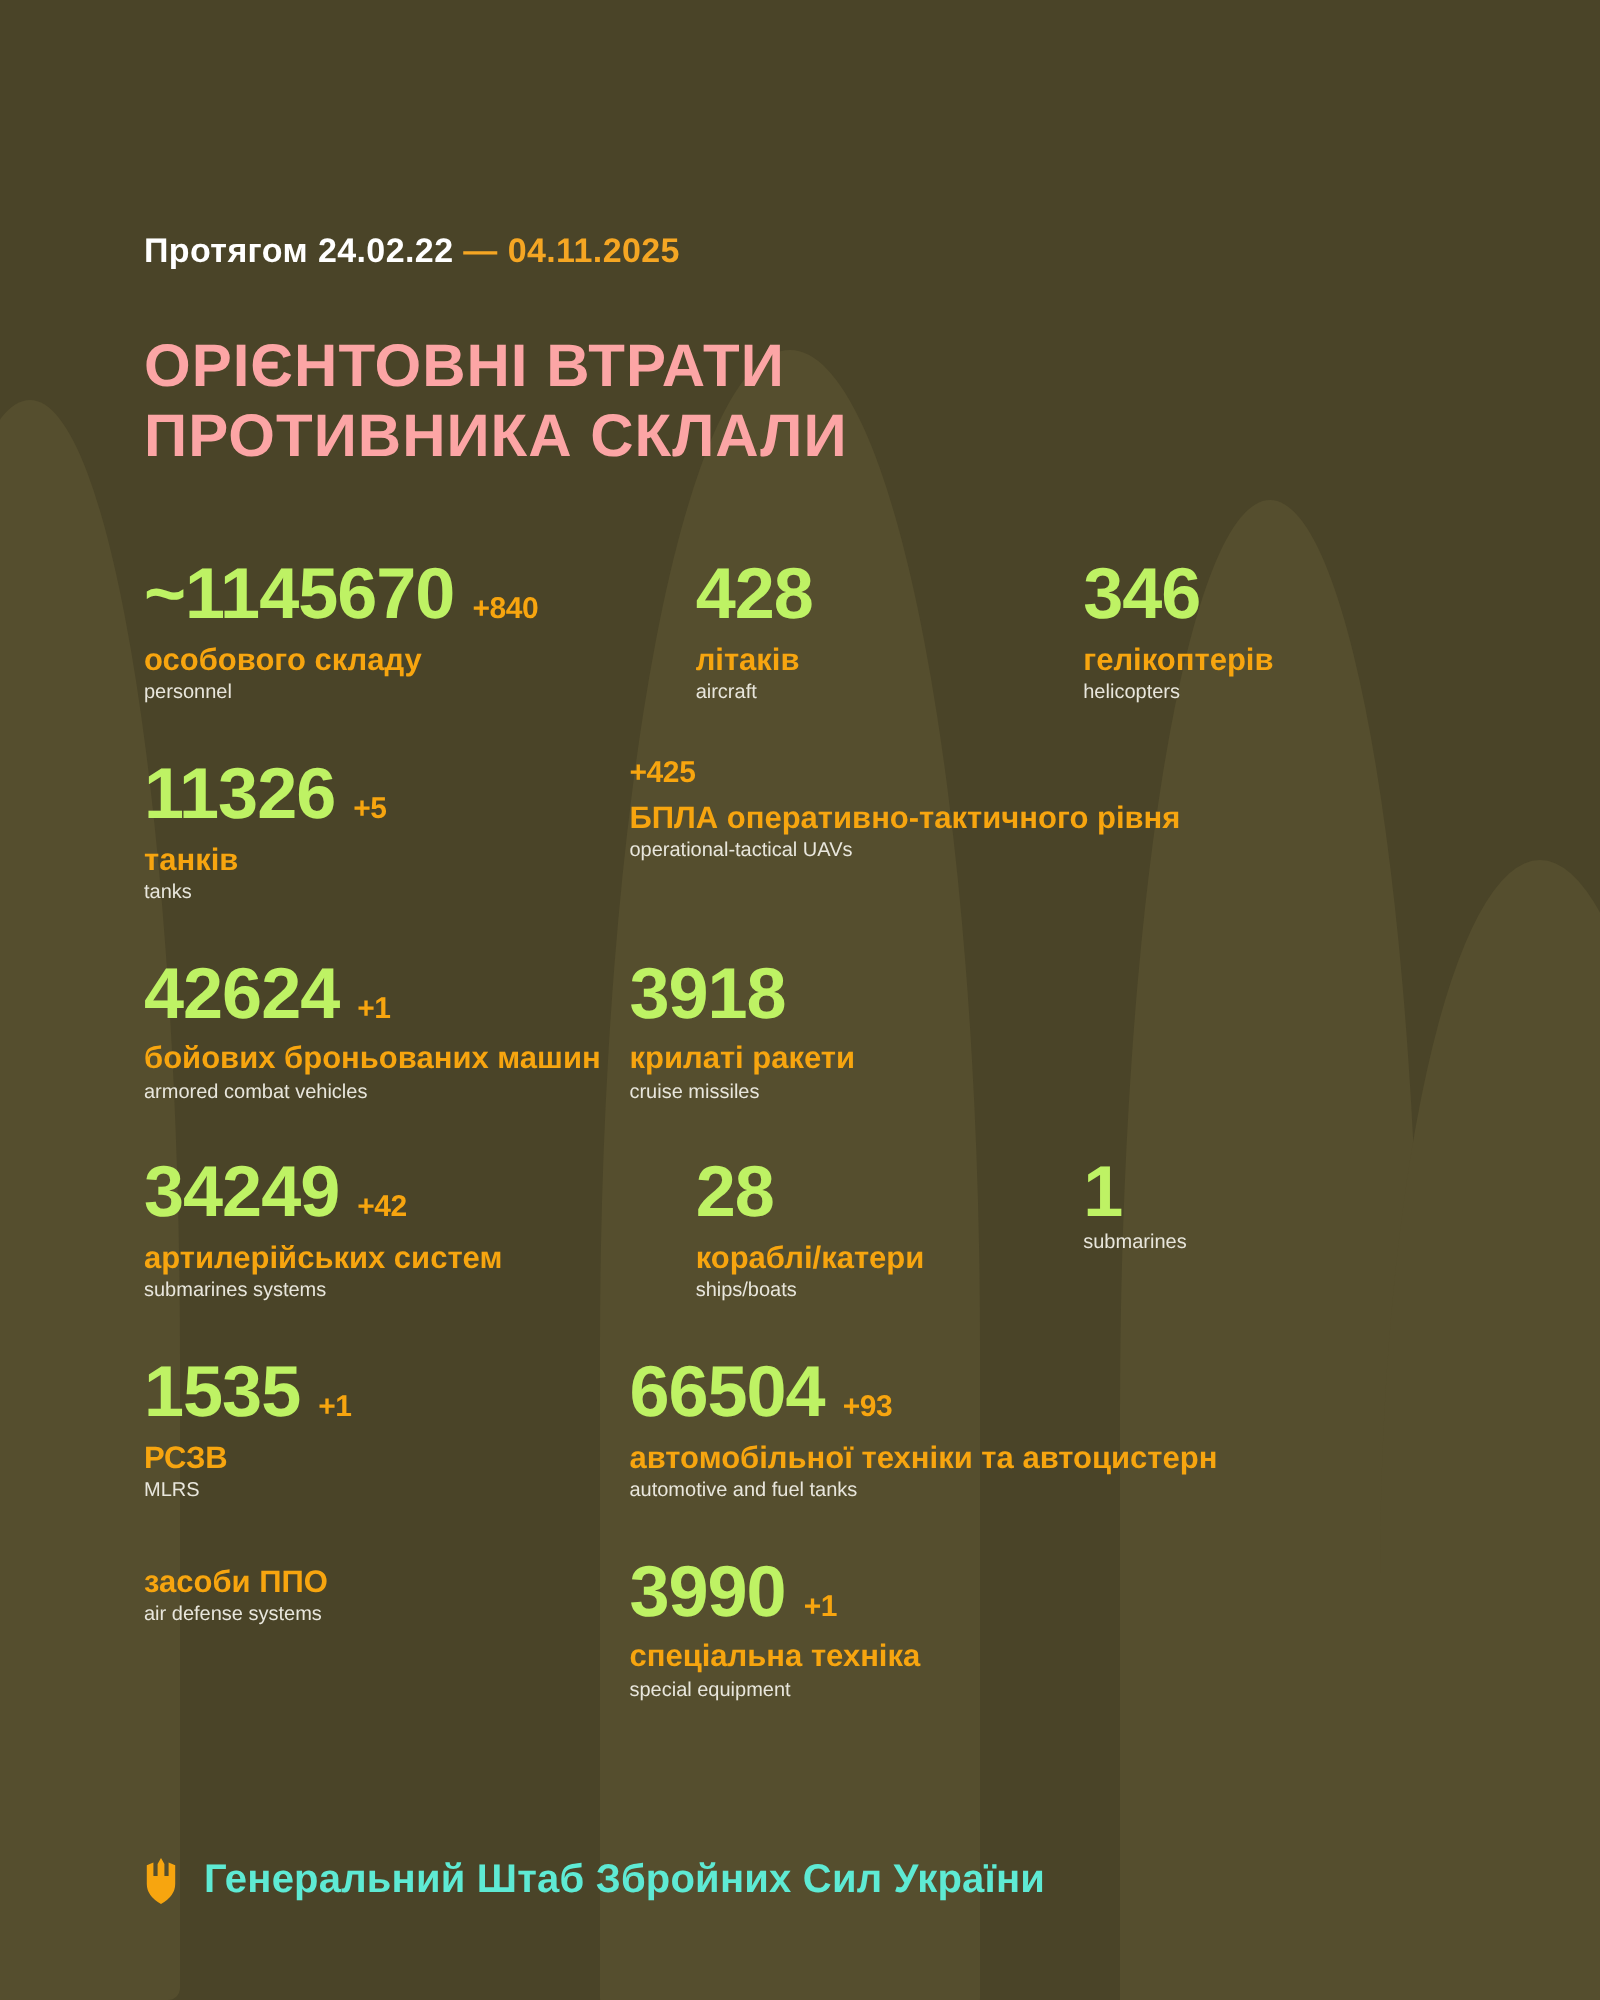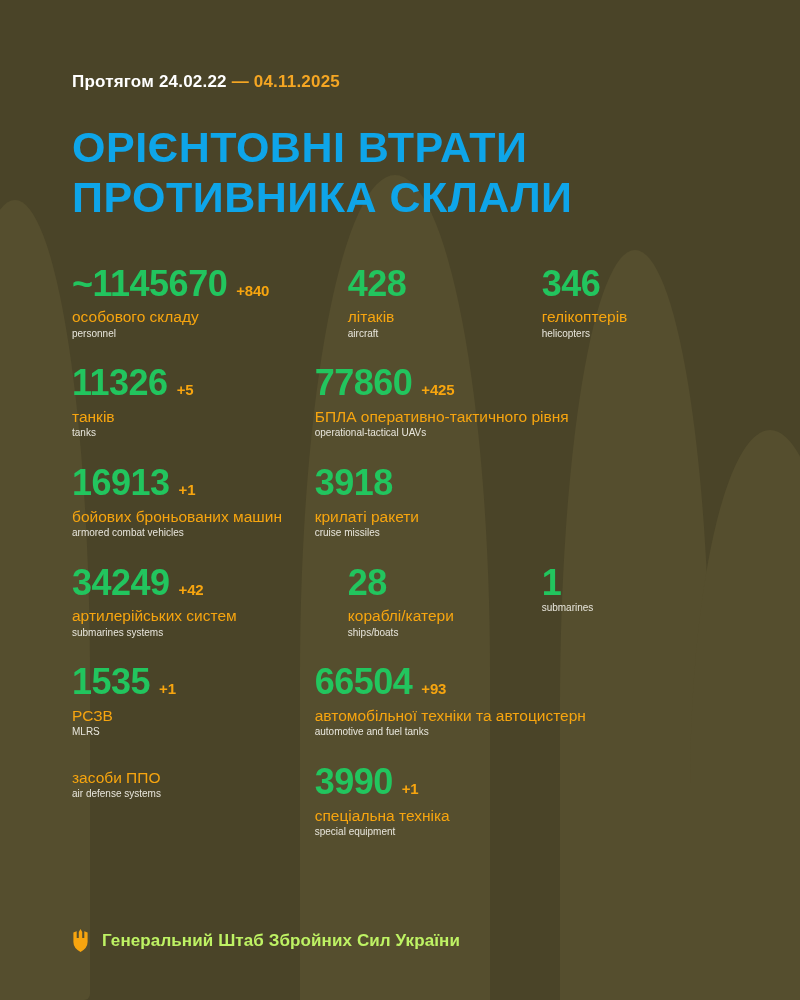--- a/index.html
+++ b/index.html
@@ -30,30 +30,31 @@
   .bg-shape.s4 { left: 690px; top: 430px; width: 160px; height: 600px; }
 
   .content { position: relative; z-index: 2; padding: 0 72px; }
 
   .daterow {
     padding-top: 72px;
     font-size: 17px;
     font-weight: bold;
     color: #ffffff;
     letter-spacing: 0.2px;
+    margin-top: 44px;
   }
   .daterow .accent { color: #f5a623; }
   .daterow .dash { color: #f5a623; }
 
   h1.title {
     margin-top: 30px;
-    font-size: 43px;
+    font-size: 30px;
     line-height: 1.17;
     font-weight: bold;
-    color: #0ea5e9;
+    color: #fca5a5;
     letter-spacing: 0.5px;
     text-transform: uppercase;
   }
 
   .grid {
     margin-top: 42px;
     position: relative;
   }
   .row {
     display: flex;
@@ -67,34 +68,34 @@
 
   .numline {
     display: flex;
     align-items: baseline;
     gap: 9px;
     white-space: nowrap;
   }
   .num {
     font-size: 36px;
     font-weight: bold;
-    color: #22c55e;
+    color: #bef264;
     letter-spacing: -0.5px;
     line-height: 1.05;
   }
   .delta {
     font-size: 15px;
     font-weight: bold;
     color: #f7a50f;
     letter-spacing: -0.2px;
   }
   .lbl-ua {
     margin-top: 5px;
     font-size: 15.5px;
-    font-weight: normal;
+    font-weight: bold;
     color: #f7a50f;
     line-height: 1.25;
   }
   .lbl-en {
     margin-top: 1px;
     font-size: 10px;
     color: #e8e6dc;
     line-height: 1.25;
   }
 
@@ -107,23 +108,23 @@
     gap: 13px;
     z-index: 3;
   }
   .footer .emblem {
     width: 17px;
     height: 23px;
     position: relative;
   }
   .footer .emblem svg { display: block; }
   .footer .ftext {
-    font-size: 17px;
-    font-weight: bold;
-    color: #bef264;
+    font-size: 20px;
+    font-weight: bold;
+    color: #5eead4;
     letter-spacing: 0.1px;
   }
 </style>
 </head>
 <body>
 
 <div class="poster">
 
   <div class="bg-shape s1"></div>
   <div class="bg-shape s2"></div>
@@ -177,32 +178,31 @@
         <div class="cell col-a">
           <div class="numline">
             <span class="num">11326</span>
             <span class="delta">+5</span>
           </div>
           <div class="lbl-ua">танків</div>
           <div class="lbl-en">tanks</div>
         </div>
         <div class="cell col-wide">
           <div class="numline">
-            <span class="num">77860</span>
             <span class="delta">+425</span>
           </div>
           <div class="lbl-ua">БПЛА оперативно-тактичного рівня</div>
           <div class="lbl-en">operational-tactical UAVs</div>
         </div>
       </div>
 
       <div class="row">
         <div class="cell col-a">
           <div class="numline">
-            <span class="num">16913</span>
+            <span class="num">42624</span>
             <span class="delta">+1</span>
           </div>
           <div class="lbl-ua">бойових броньованих машин</div>
           <div class="lbl-en">armored combat vehicles</div>
         </div>
         <div class="cell col-wide">
           <div class="numline">
             <span class="num">3918</span>
             <span class="delta"></span>
           </div>

